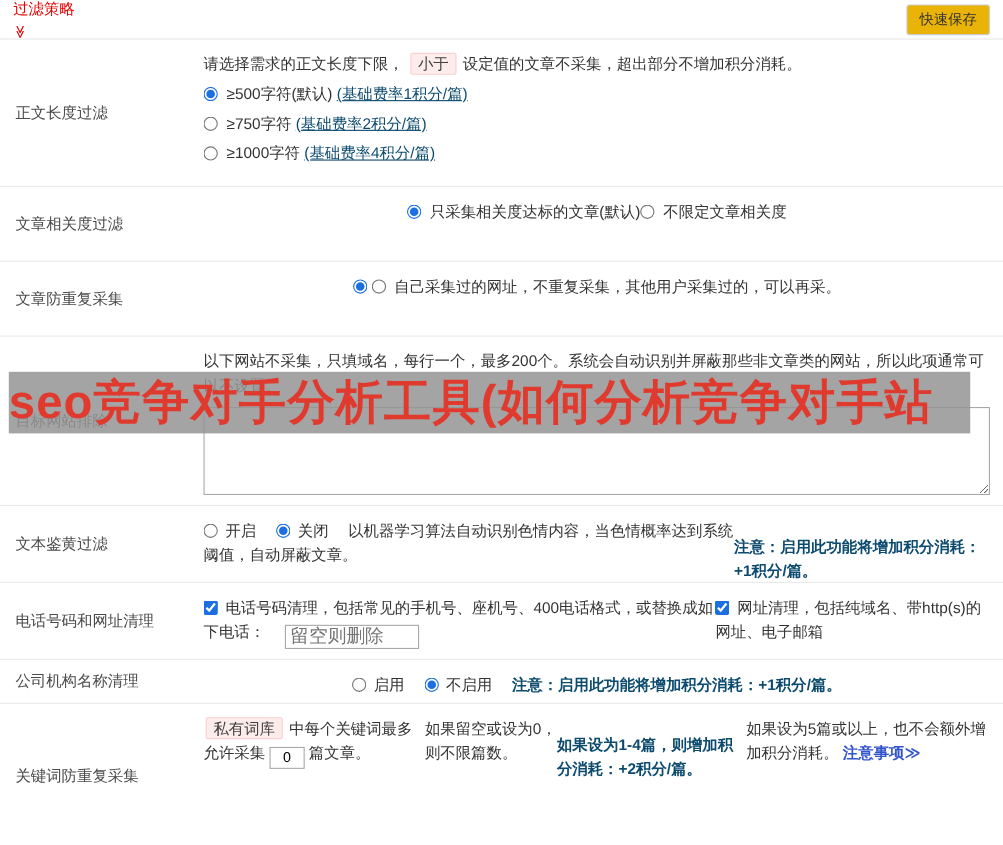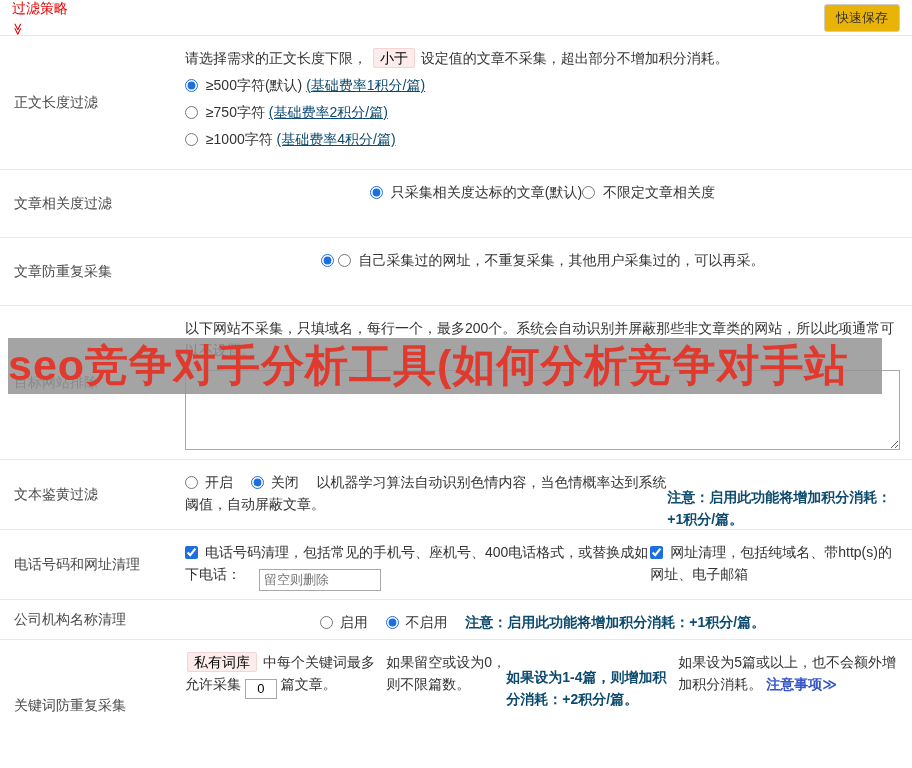--- a/index.html
+++ b/index.html
@@ -31,31 +31,31 @@
   .row-content.vcenter { display:flex; flex-direction:row; justify-content:center; }
   .line { margin:5px 0; line-height:22px; }
   .opt { display:block; cursor:pointer; }
   .opt input { vertical-align:-2px; margin:0 4px 0 0; accent-color:#1b6fe0; }
   .inline-opt { margin-right:14px; cursor:pointer; }
   .inline-opt input { vertical-align:-2px; margin:0 3px 0 0; accent-color:#1b6fe0; }
   .red { color:#0c4a6e;margin-top:20px; }
   .bold { font-weight:bold; }
   .underline { text-decoration:underline; }
   .badge {
-    color:#000000; background:#fdecec; border:1px solid #f7d3d3;
+    color:#404040; background:#fdecec; border:1px solid #f7d3d3;
     padding:1px 6px; border-radius:2px; margin:0 2px;
   }
   .note-link { color:#3355cc; font-weight:bold; text-decoration:none; cursor:pointer; }
   textarea.site-box {
     width:100%; height:80px; margin-top:4px; resize:vertical;
     border:1px solid #a9a9a9; overflow-y:scroll; font-family:inherit;
   }
   input.text-field {
     border:1px solid #a9a9a9; height:22px; width:122px; padding:0 4px;
-    font-family:inherit; font-size:13px; vertical-align:-5px;
+    font-family:inherit; font-size:17px; vertical-align:-5px;
   }
   input.count-field {
     border:1px solid #a9a9a9; height:20px; width:32px; text-align:center;
     font-family:inherit; font-size:13px; vertical-align:-4px;
   }
   .watermark {
     position:absolute; left:8px; top:338px; width:874px; height:56px;
     background:rgba(148,148,148,0.85);
     display:flex; align-items:center; overflow:hidden; 
   }

